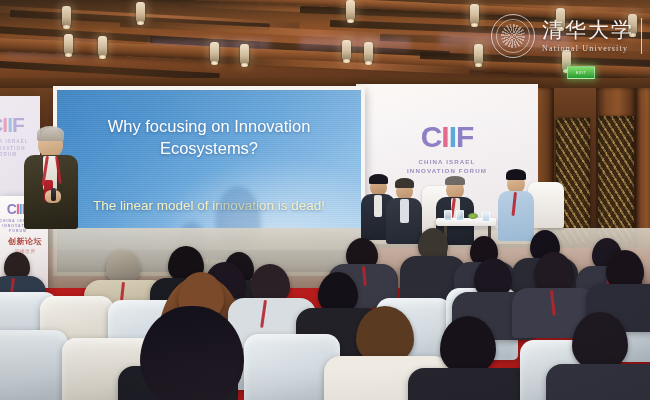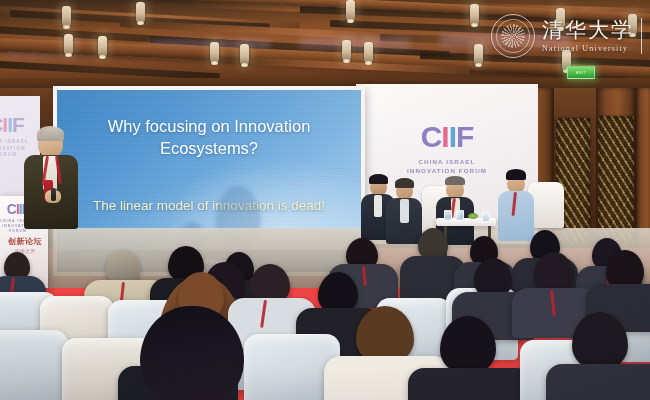--- a/index.html
+++ b/index.html
@@ -1,20 +1,20 @@
 <!DOCTYPE html>
 <html><head>
 <meta charset="utf-8">
 <style>
   html,body{margin:0;padding:0;background:#000;}
   body{font-family:"Liberation Sans", sans-serif;}
 
   #scene{
     position:relative;width:650px;height:400px;overflow:hidden;
-    background:#ef4444;
+    background:#b91c1c;
   }
 
   
   .ceiling{
     position:absolute;left:0;top:0;width:650px;height:96px;
     background:
       linear-gradient(178deg,#2a1a10 0%,#4a2c17 14%,#7b441f 30%,#91512a 46%,#6d3c1d 62%,#55301a 80%,#3a2112 100%);
     overflow:hidden;
   }
   .slat{

